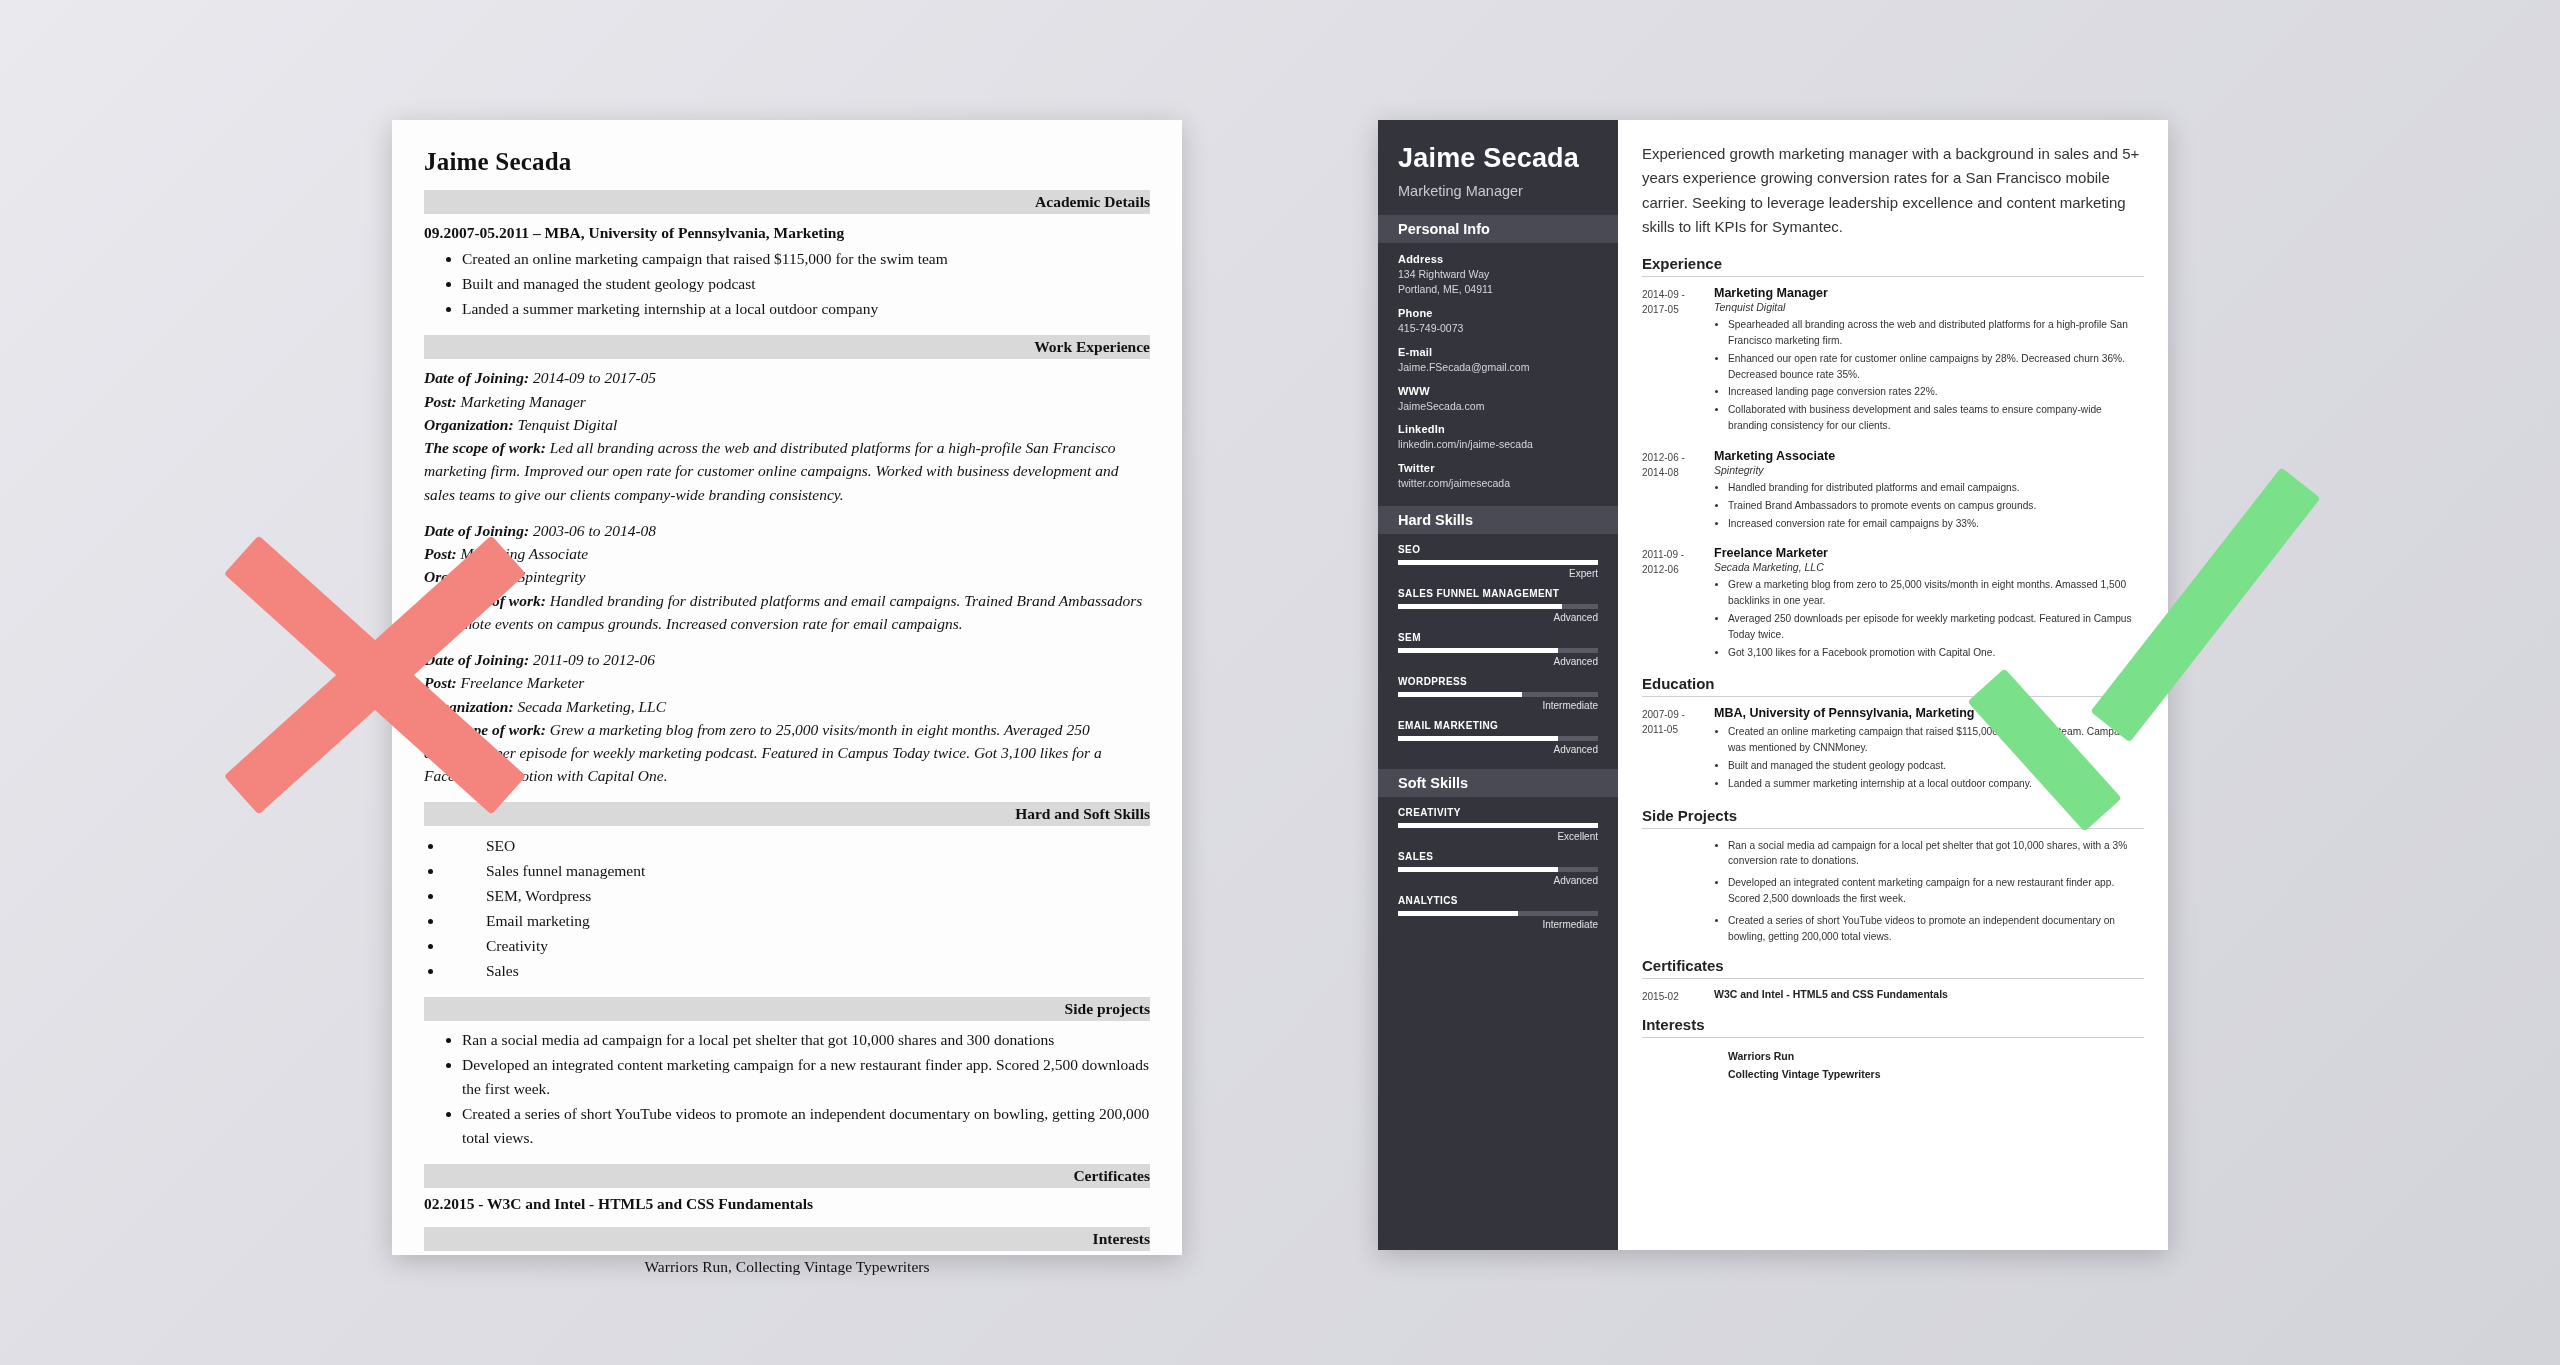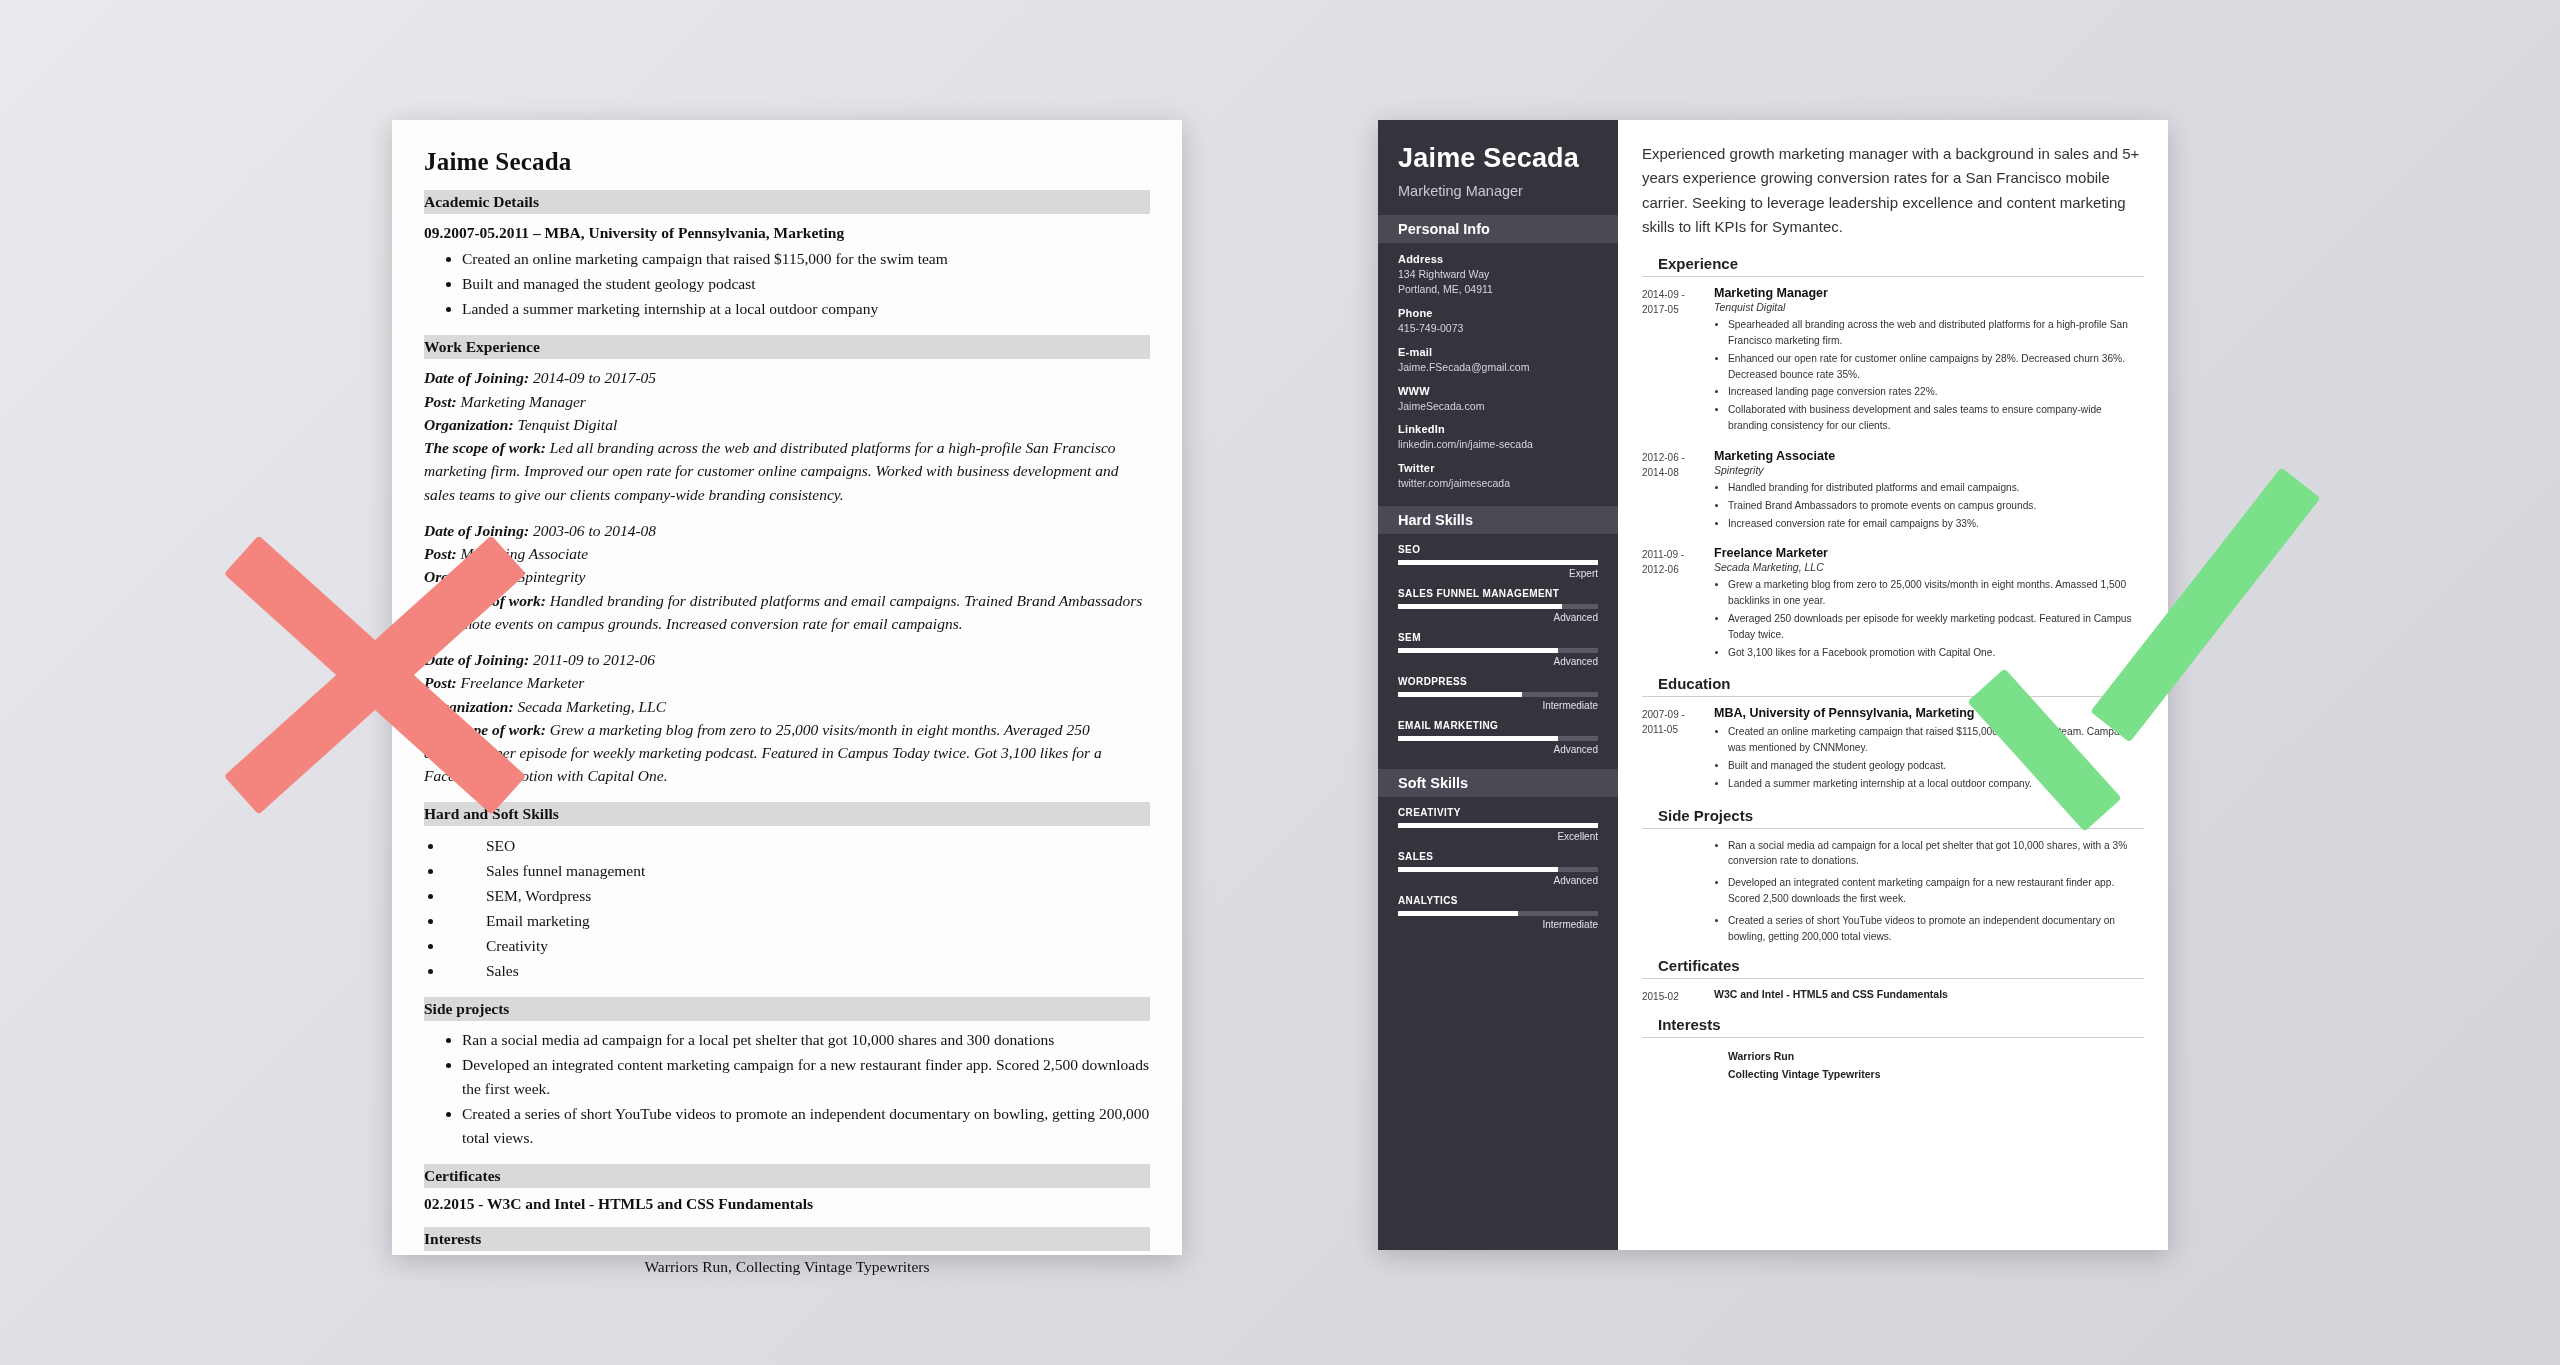--- a/index.html
+++ b/index.html
@@ -21,21 +21,21 @@
     color:#111;
     padding:28px 32px 0 32px;
     box-sizing:border-box;
   }
   .bad-name{font-size:25px;font-weight:bold;letter-spacing:.2px;margin:0 0 8px 0;}
   .bad-contact{font-size:15.5px;line-height:1.42;}
   .bad-contact-row{display:flex;justify-content:space-between;align-items:flex-start;}
   .bad-contact-left{white-space:nowrap;}
   .bad-contact-right{font-size:15.5px;padding-right:6px;}
   .bad-sec{
-    background:#d9d9d9;text-align:left;font-weight:bold;font-size:15.5px;
+    background:#d9d9d9;text-align:right;font-weight:bold;font-size:15.5px;
     padding:3px 0;margin:14px 0 7px 0;
   }
   .bad-line{font-size:15.5px;line-height:1.5;}
   .bad-line b{font-weight:bold;}
   ul.bad-ul{margin:3px 0 0 0;padding-left:38px;}
   ul.bad-ul li{font-size:15.5px;line-height:1.55;margin:0 0 1px 0;}
   .bad-block{margin-bottom:13px;font-style:italic;}
   .bad-skill-list{margin:4px 0 0 0;padding-left:20px;}
   .bad-skill-list li{font-size:15.5px;line-height:1.62;list-style:disc;}
   .bad-skill-list li span{display:inline-block;margin-left:42px;}
@@ -62,21 +62,21 @@
   .g-flabel{font-size:11px;font-weight:bold;letter-spacing:.2px;}
   .g-fval{font-size:10.5px;color:#d6d6dc;line-height:1.5;margin-top:2px;}
   .g-skill{padding:0 20px 9px 20px;}
   .g-skill-name{font-size:10px;font-weight:bold;letter-spacing:.4px;text-transform:uppercase;}
   .g-bar{height:5px;background:#5a5a65;margin:5px 0 3px 0;position:relative;}
   .g-bar > i{display:block;height:100%;background:#ffffff;}
   .g-level{font-size:10px;text-align:right;color:#e2e2e8;}
 
   .g-main{flex:1;padding:22px 24px 0 24px;box-sizing:border-box;color:#222;}
   .g-summary{font-size:15px;line-height:1.62;color:#333;margin-bottom:16px;}
-  .g-h2{font-size:15px;font-weight:bold;color:#222;margin:0 0 4px 16px;}
+  .g-h2{font-size:15px;font-weight:bold;color:#222;margin:0 0 4px 0;}
   .g-rule{height:1px;background:#cfcfcf;margin:0 0 9px 0;}
   .g-row{display:flex;margin-bottom:13px;}
   .g-date{width:72px;flex:0 0 72px;font-size:10px;color:#444;line-height:1.5;padding-top:1px;}
   .g-body{flex:1;}
   .g-jt{font-size:12.5px;font-weight:bold;color:#111;}
   .g-co{font-size:10.5px;font-style:italic;color:#333;margin:1px 0 4px 0;}
   .g-body ul{margin:0;padding-left:14px;}
   .g-body ul li{font-size:10.2px;line-height:1.55;color:#333;margin-bottom:2px;}
   .g-simple{display:flex;margin-bottom:6px;}
   .g-simple .g-txt{font-size:10.5px;font-weight:bold;color:#222;}

